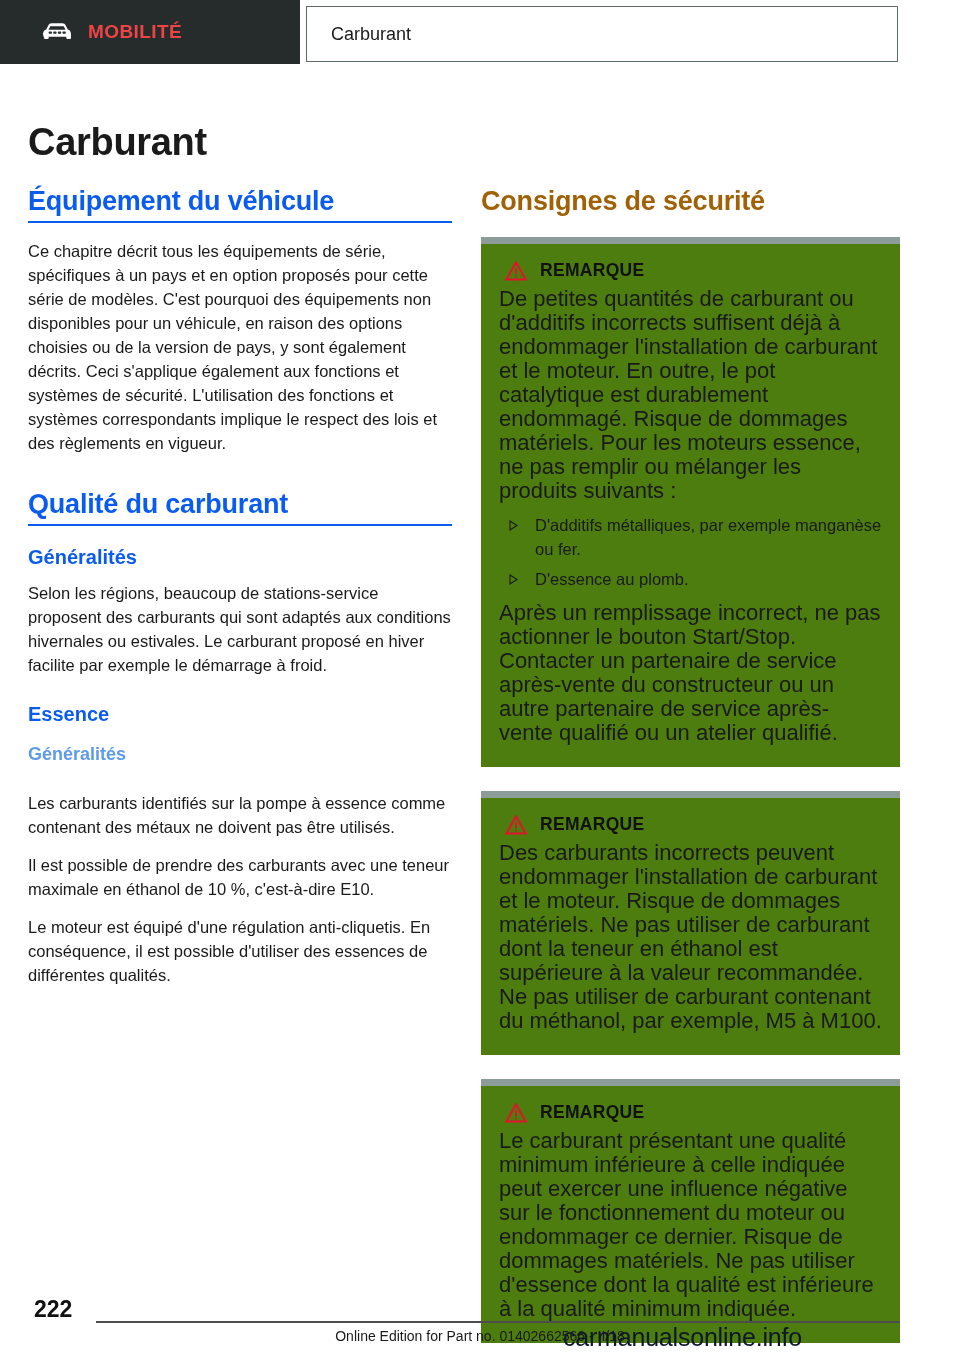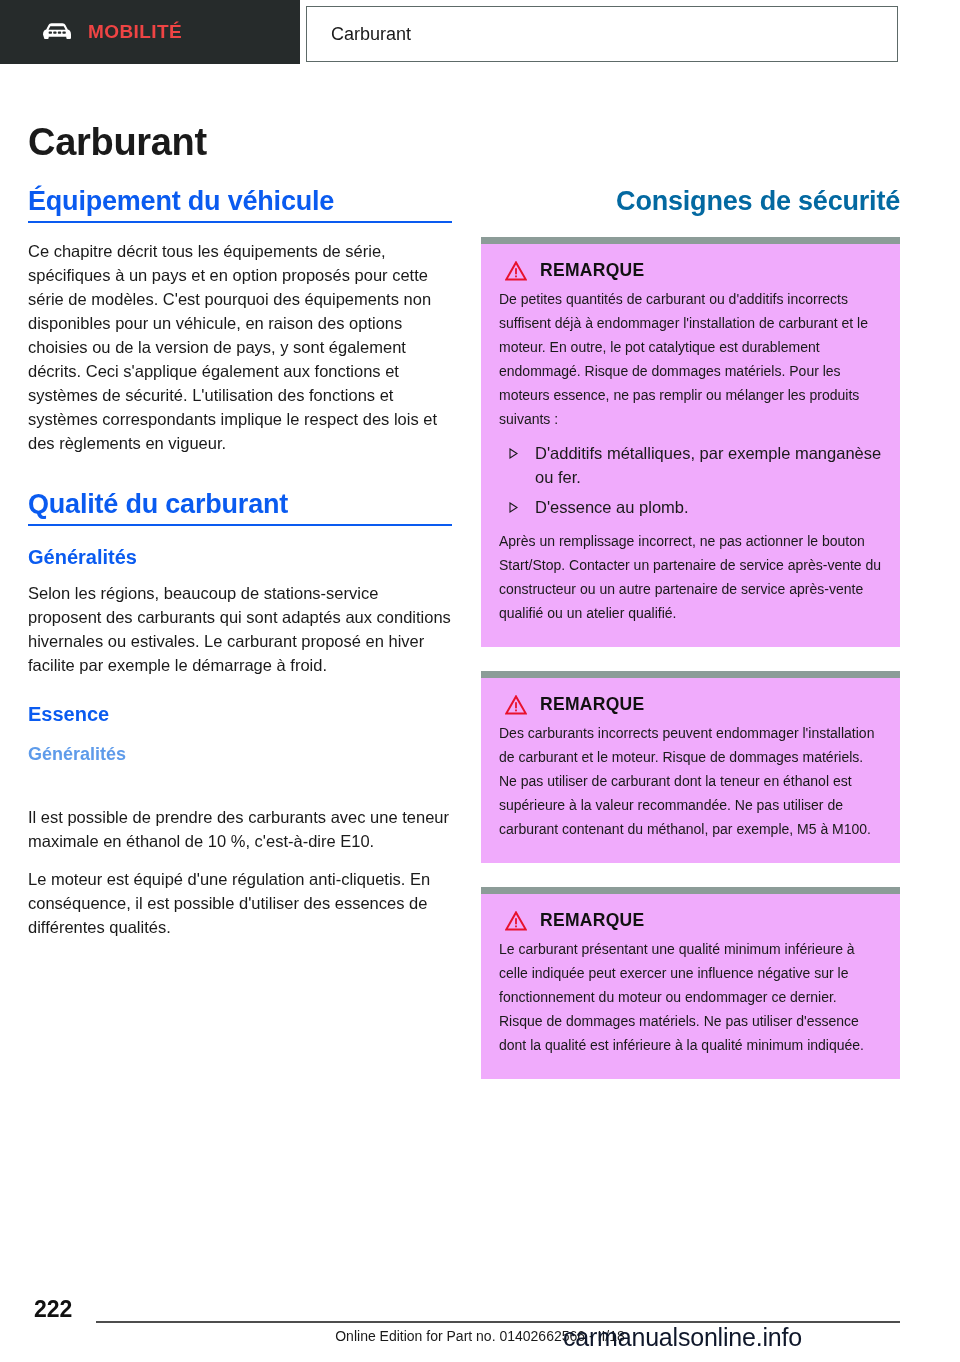--- a/index.html
+++ b/index.html
@@ -92,24 +92,23 @@
   .h1-blue {
     font-size: 27px;
     font-weight: bold;
     color: #0a5bf0;
     letter-spacing: -0.2px;
     margin: 0;
     padding-bottom: 4px;
     border-bottom: 2px solid #0a5bf0;
   }
   .h1-blue.light {
-    color: #0369a1;
+    color: #a16207;
     border-bottom: none;
     padding-bottom: 0;
-    text-align: right;
   }
   .h2-blue {
     font-size: 20px;
     font-weight: bold;
     color: #0a5bf0;
     margin: 0;
   }
   .h3-blue {
     font-size: 18px;
     font-weight: bold;
@@ -129,40 +128,40 @@
   .sp-14 { height: 14px; }
   .sp-16 { height: 16px; }
   .sp-18 { height: 18px; }
   .sp-20 { height: 20px; }
   .sp-24 { height: 24px; }
   .sp-26 { height: 26px; }
   .sp-34 { height: 34px; }
 
   
   .note-box {
-    background: #f0abfc;
+    background: #4d7c0f;
     border-top: 7px solid #8c9c98;
     padding: 16px 18px 22px 18px;
   }
   .note-head {
     display: flex;
     align-items: center;
     margin-bottom: 6px;
     padding-left: 6px;
   }
   .warn-tri { width: 22px; height: 20px; display: block; flex: 0 0 auto; }
   .note-title {
     font-size: 17.5px;
     font-weight: bold;
     color: #111111;
     letter-spacing: 0.3px;
     margin-left: 13px;
   }
   .note-body {
-    font-size: 14px;
+    font-size: 22px;
     line-height: 24px;
     color: #1a1a1a;
   }
   ul.note-list {
     list-style: none;
     margin: 10px 0 10px 0;
     padding: 0;
   }
   ul.note-list li {
     position: relative;
@@ -256,20 +255,21 @@
     <div class="sp-12"></div>
     <p class="body">Selon les régions, beaucoup de stations-service proposent des carburants qui sont adaptés aux conditions hivernales ou estivales. Le carburant proposé en hiver facilite par exemple le démarrage à froid.</p>
 
     <div class="sp-26"></div>
 
     <h3 class="h2-blue">Essence</h3>
     <div class="sp-18"></div>
     <h4 class="h3-blue">Généralités</h4>
     <div class="sp-12"></div>
     <div class="sp-14"></div>
+    <p class="body">Les carburants identifiés sur la pompe à essence comme contenant des métaux ne doivent pas être utilisés.</p>
     <div class="sp-14"></div>
     <p class="body">Il est possible de prendre des carburants avec une teneur maximale en éthanol de 10 %, c'est-à-dire E10.</p>
     <div class="sp-14"></div>
     <p class="body">Le moteur est équipé d'une régulation anti-cliquetis. En conséquence, il est possible d'utiliser des essences de différentes qualités.</p>
   </div>
 
   <div class="col-right">
 
     <h2 class="h1-blue light">Consignes de sécurité</h2>
     <div class="sp-20"></div>

